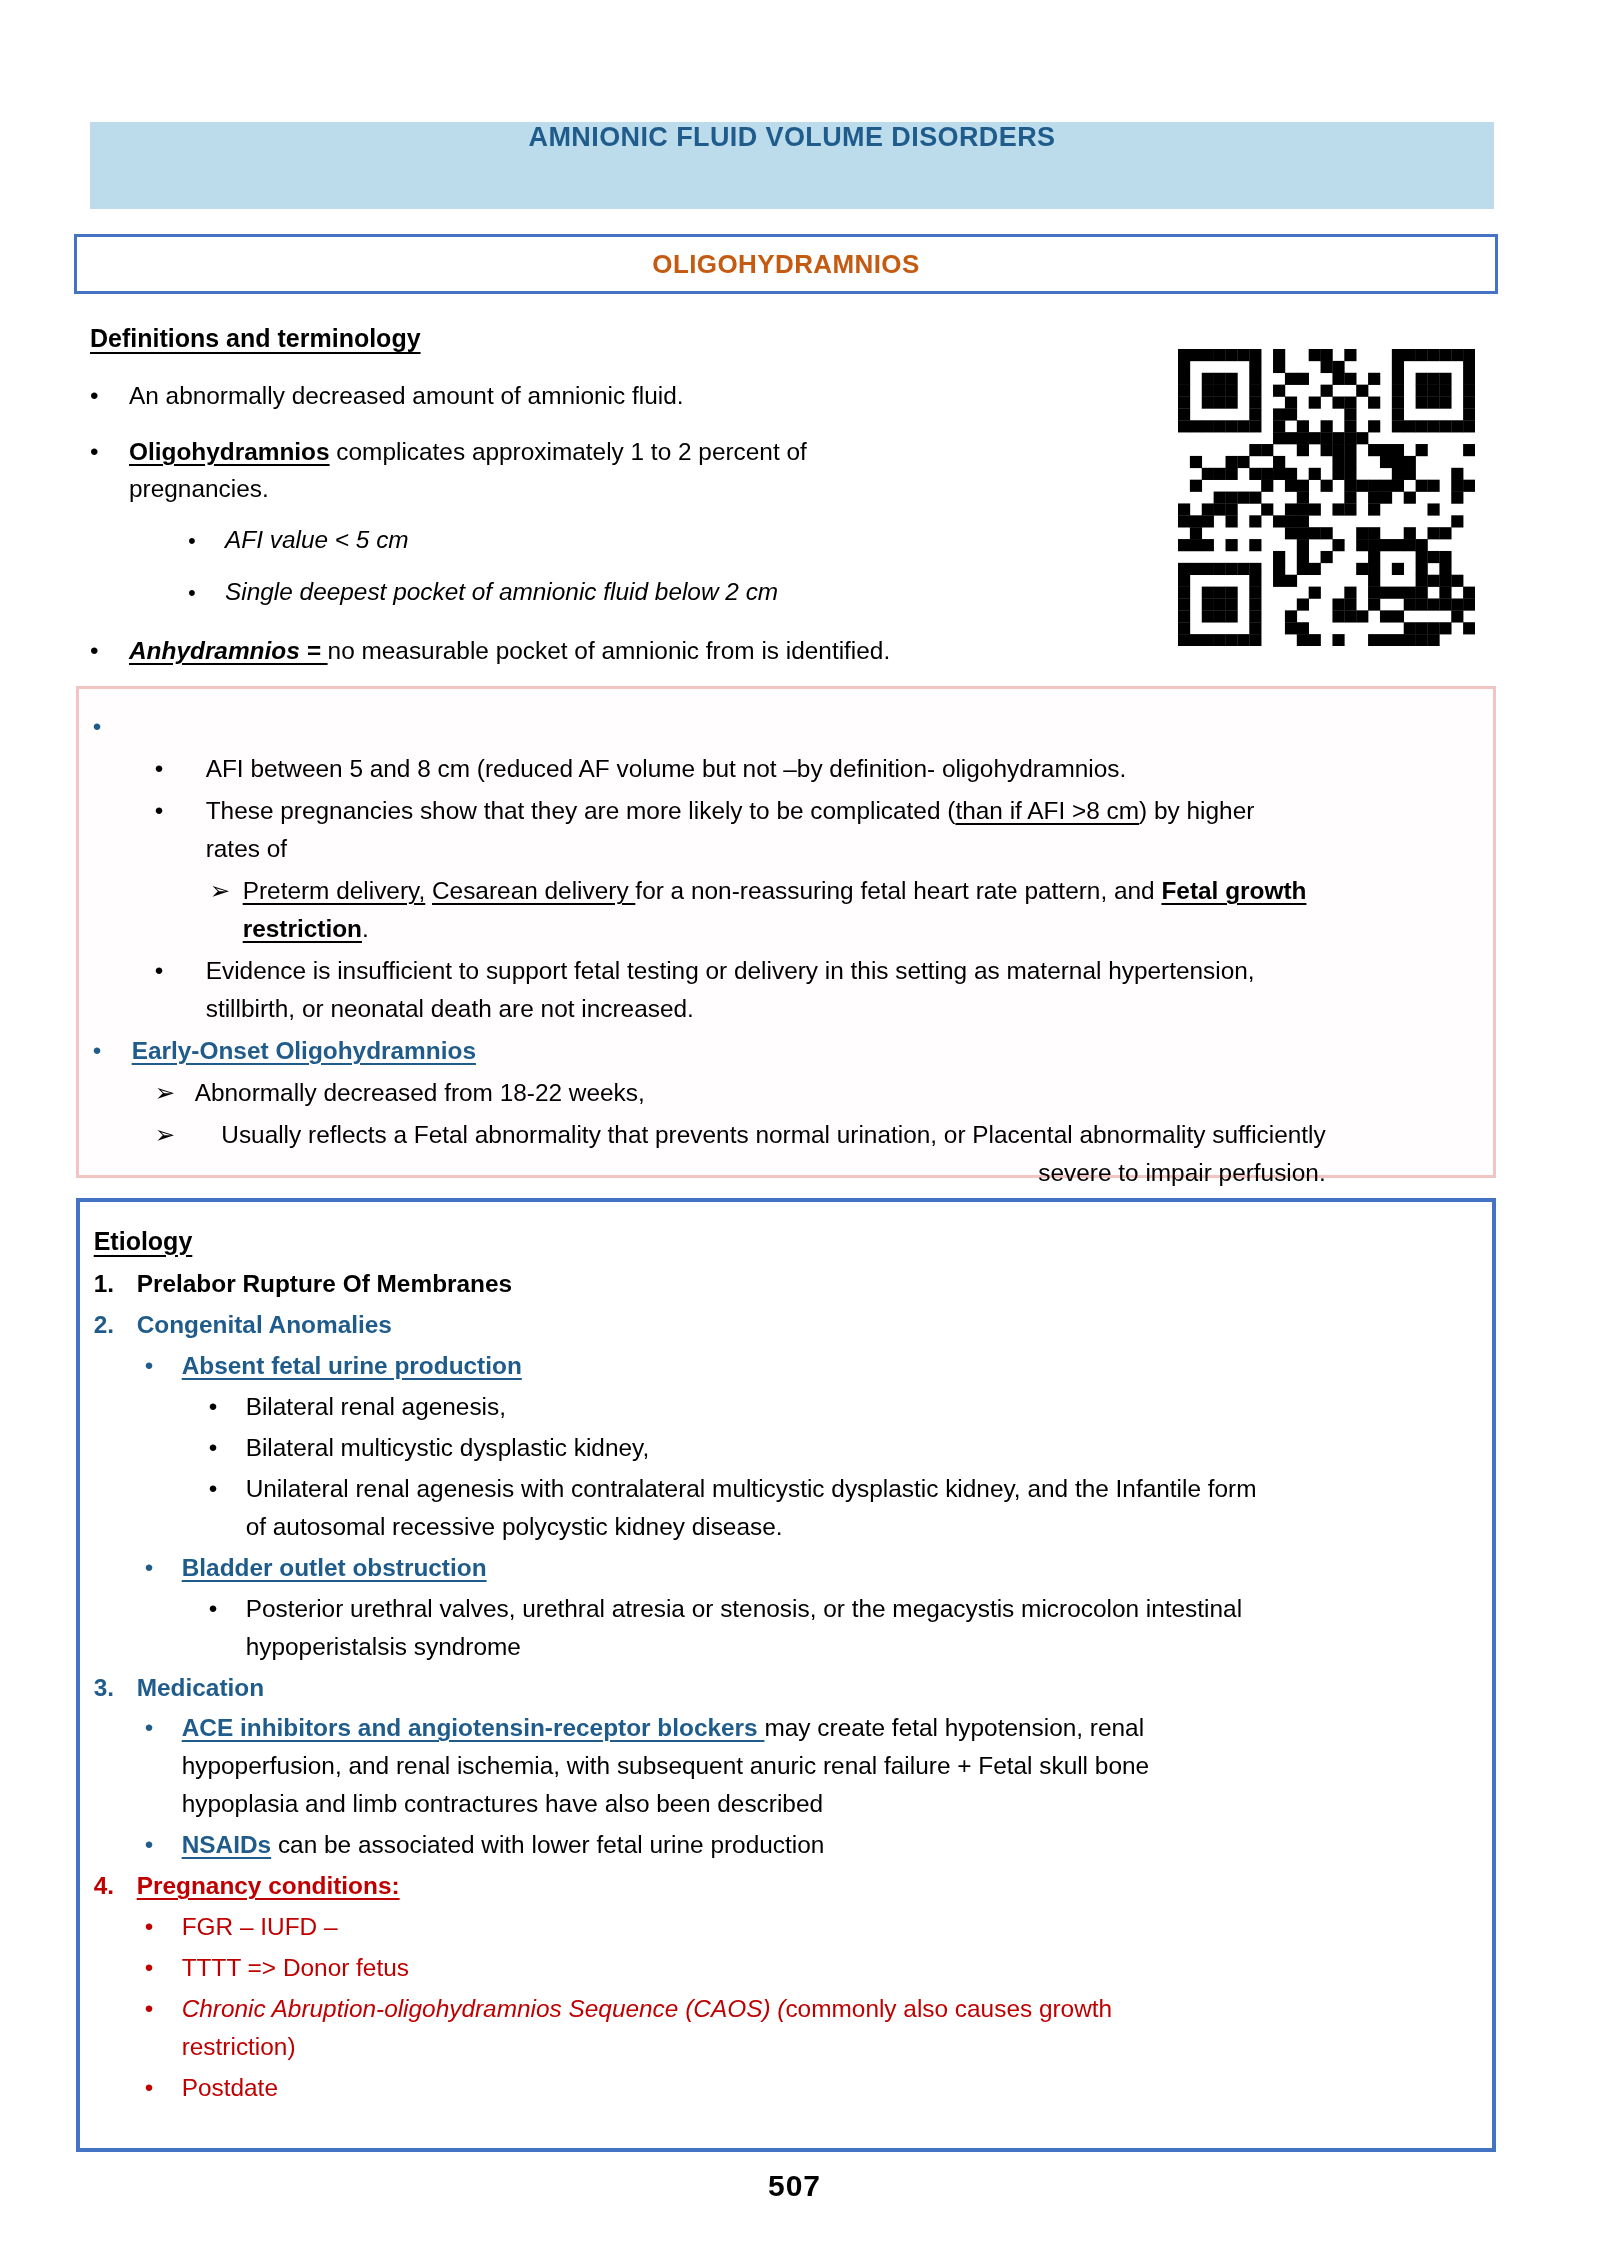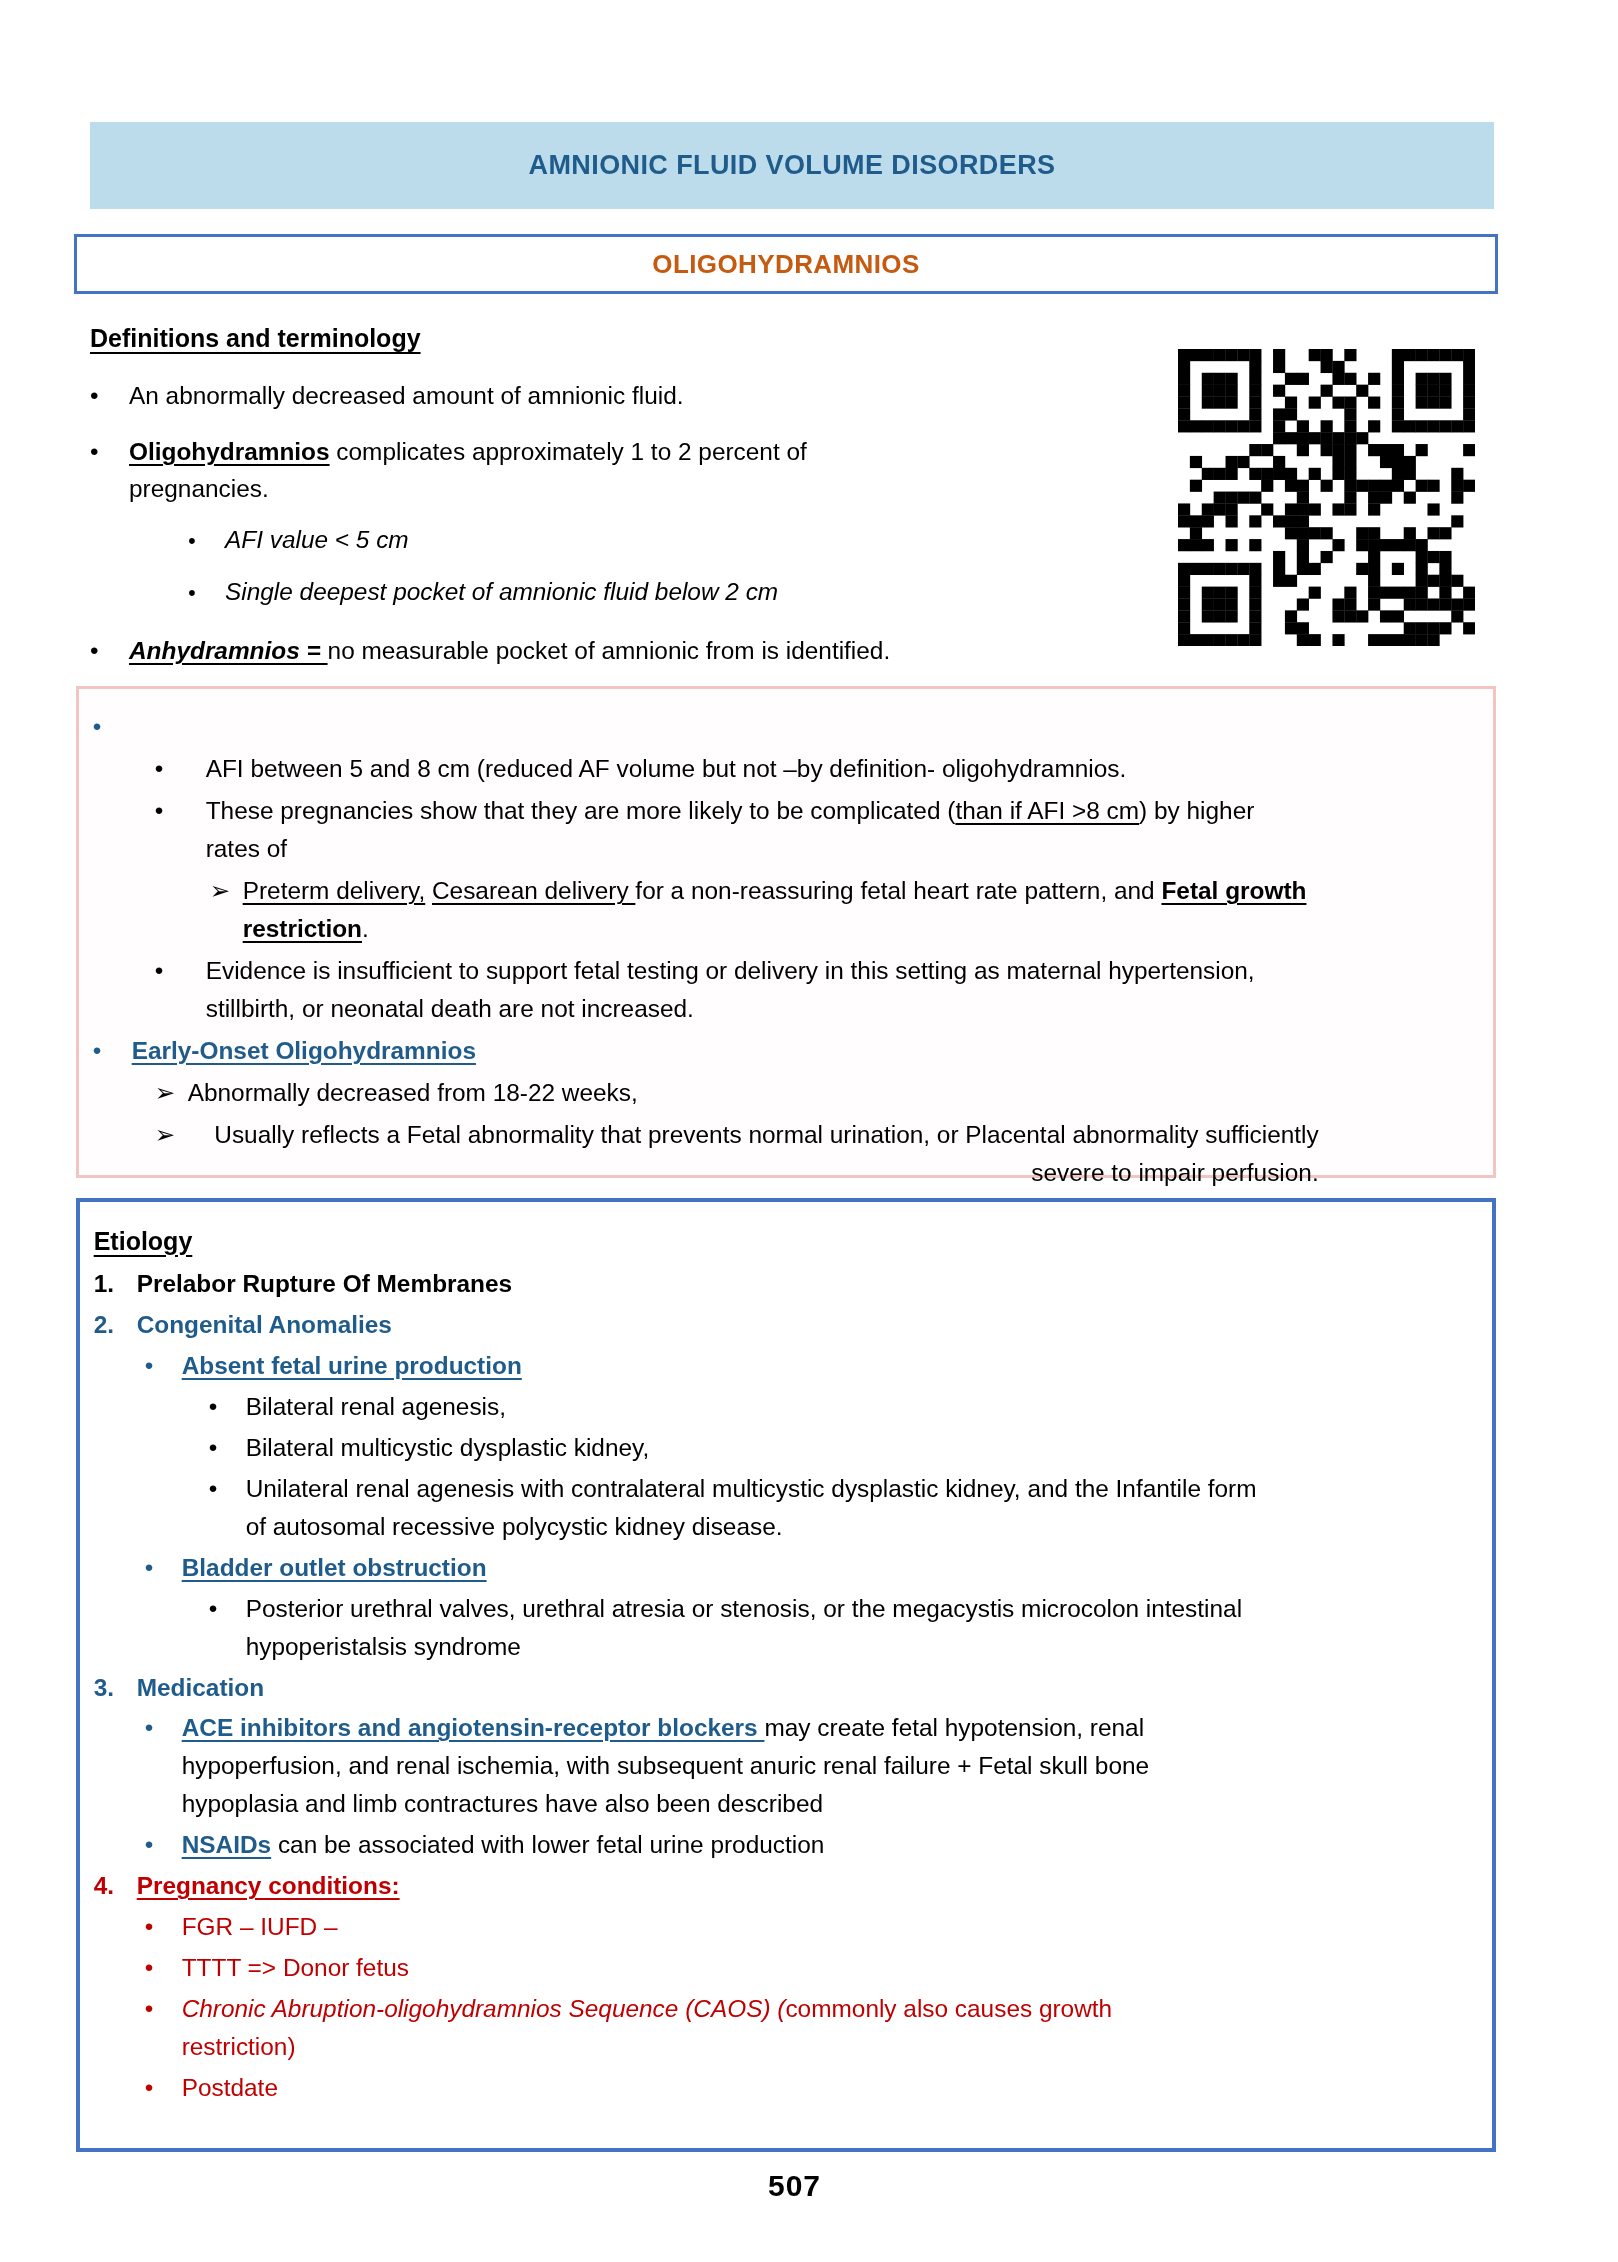--- a/index.html
+++ b/index.html
@@ -3,21 +3,21 @@
 <meta charset="utf-8">
 <style>
   html,body{margin:0;padding:0;}
   body{
     width:1619px;height:2263px;position:relative;background:#ffffff;
     font-family:"Liberation Sans",sans-serif;color:#000;
   }
   
   .banner{
     position:absolute;left:90px;top:122px;width:1404px;height:87px;
-    background:#BCDCEC;display:flex;align-items:center;justify-content:center;
+    background:#BCDCEC;display:flex;justify-content:center;
   }
   .banner-title{color:#1F5C8B;font-weight:bold;font-size:27px;letter-spacing:0.4px;}
   .subbox{
     position:absolute;left:74px;top:234px;width:1424px;height:60px;
     border:3.9px solid #4472C4;background:#fff;
     display:flex;align-items:center;justify-content:center;box-sizing:border-box;
   }
   .subbox-title{color:#C55A11;font-weight:bold;font-size:26px;letter-spacing:0.4px;}
 
   
@@ -47,21 +47,21 @@
     position:absolute;left:76px;top:686px;width:1420px;height:492px;
     border:3.9px solid #F2C5C3;background:#fffdfd;box-sizing:border-box;
     padding:15.6px 17.6px 0 13.7px;font-size:24.4px;line-height:38px;
   }
   .pinkbox .li{margin-top:3.9px;}
   .pinkbox .h .mk{color:#1F5C8B;}
   .pinkbox .l2{margin-left:62px;gap:14px;}
   .pinkbox .l2 .mk{flex:0 0 37px;}
   .pinkbox .l3{margin-left:117px;}
   .pinkbox .l3 .mk{flex:0 0 33px;}
-  .pinkbox .l2e{margin-left:62px;}
+  .pinkbox .l2e{margin-left:62px;gap:7px;}
   .pinkbox .l2e .mk{flex:0 0 33px;}
   .w1{max-width:1063px;}
   .w2{max-width:1092px;}
   .w3{max-width:1053px;}
   .w4{max-width:1131px;text-align:right;}
 
   
   .bluebox{
     position:absolute;left:76px;top:1198px;width:1420px;height:954px;
     border:4.9px solid #4472C4;background:#fff;box-sizing:border-box;

